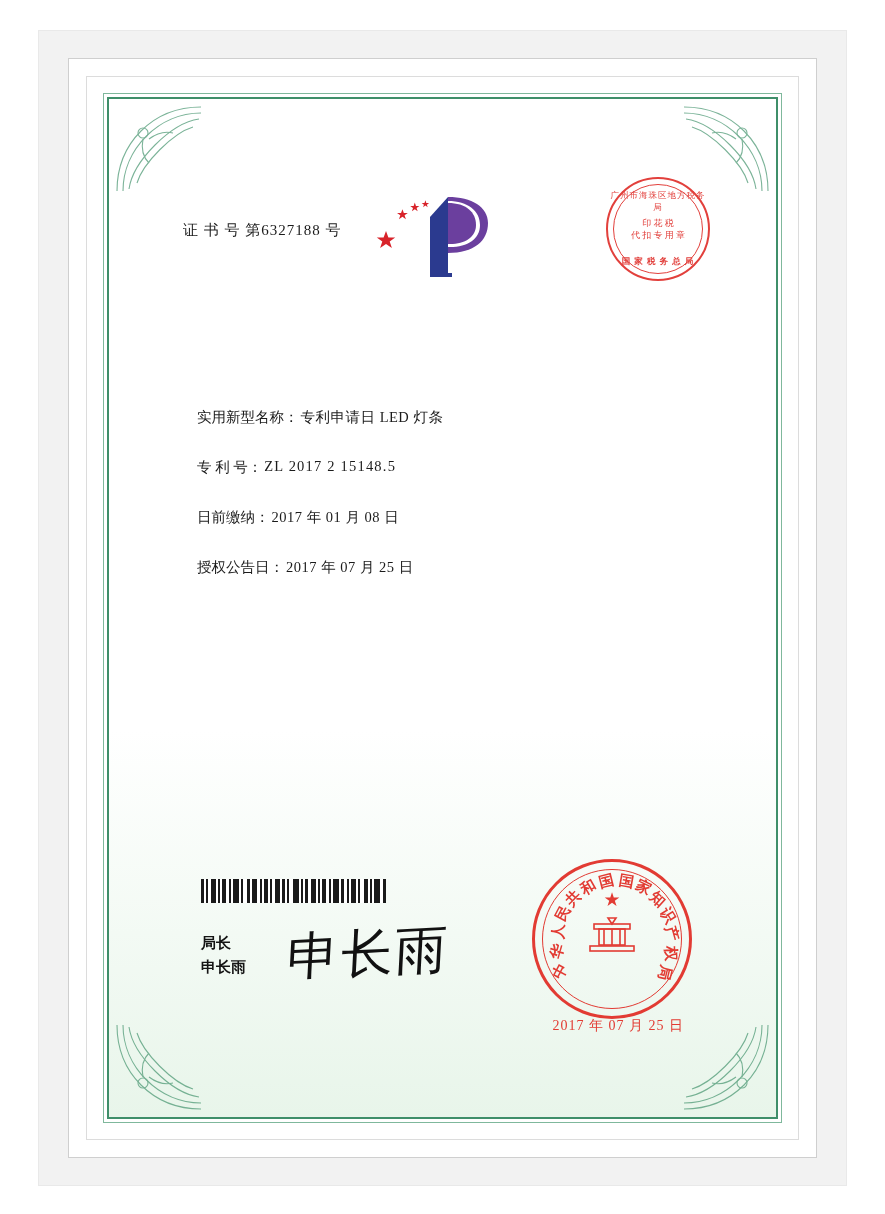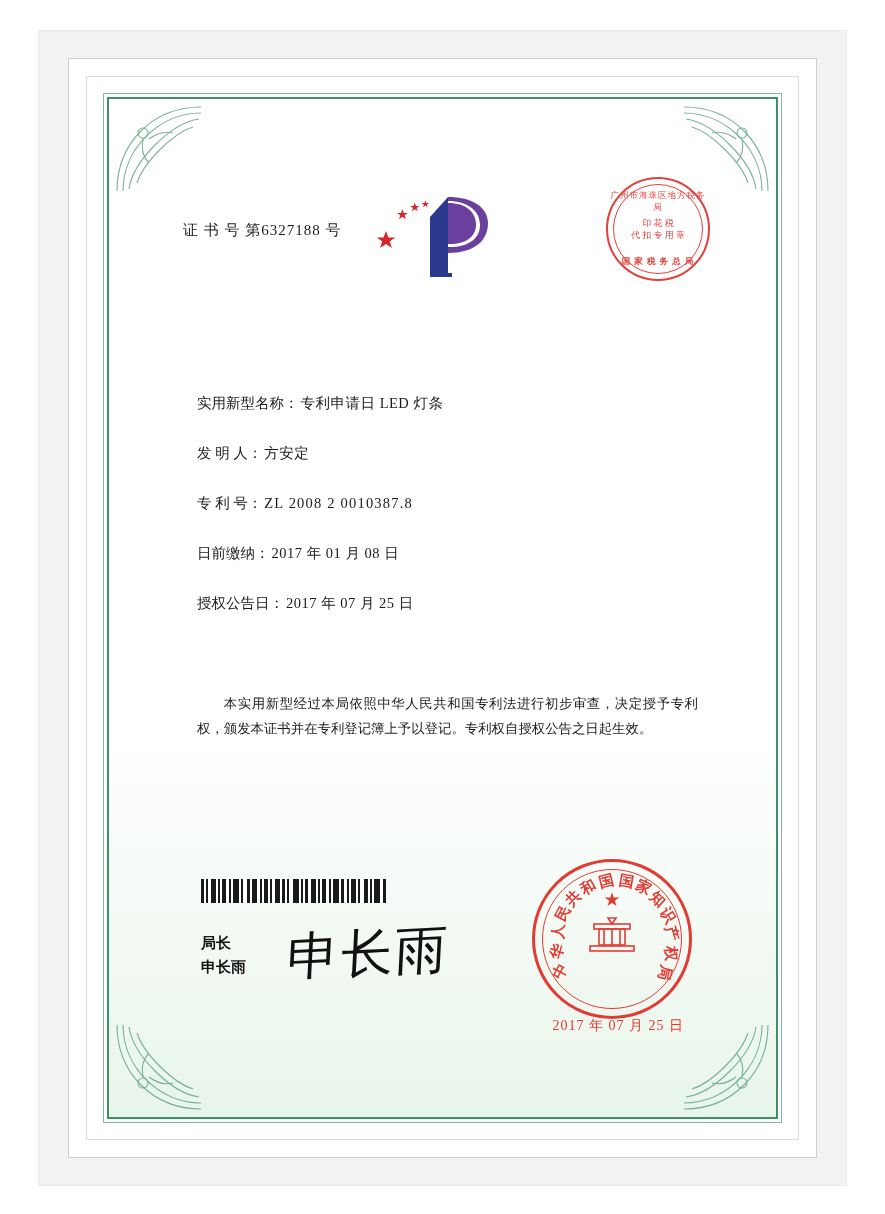--- a/index.html
+++ b/index.html
@@ -146,23 +146,24 @@
   .fields {
     position: absolute;
     left: 88px;
     top: 295px;
     right: 70px;
     font-size: 14.5px;
     color: #1b1b1b;
   }
   .f-row {
     display: flex;
-    align-items: center;
+    align-items: flex-start;
     margin-bottom: 31px;
     white-space: nowrap;
+    margin-top: 14px;
   }
   .f-label {
     flex: 0 0 auto;
   }
   .f-value {
     margin-left: 2px;
     letter-spacing: .5px;
   }
   .f-value.mono-ish { letter-spacing: 1.2px; }
 
@@ -363,39 +364,34 @@
             <div class="arc-bot">国 家 税 务 总 局</div>
           </div>
 
 
           <div class="fields">
             <div class="f-row">
               <span class="f-label">实用新型名称：</span>
               <span class="f-value">专利申请日 LED 灯条</span>
             </div>
             <div class="f-row">
-              <span class="f-label">发    明    人：</span>
-              <span class="f-value">方安定</span>
-            </div>
-            <div class="f-row">
               <span class="f-label">专    利    号：</span>
-              <span class="f-value mono-ish">ZL 2008 2 0010387.8</span>
+              <span class="f-value mono-ish">ZL 2017 2 15148.5</span>
             </div>
             <div class="f-row">
               <span class="f-label">日前缴纳：</span>
               <span class="f-value">2017 年 01 月 08 日</span>
             </div>
             <div class="f-row">
               <span class="f-label">授权公告日：</span>
               <span class="f-value">2017 年 07 月 25 日</span>
             </div>
           </div>
 
           <div class="body-text">
-            <p>本实用新型经过本局依照中华人民共和国专利法进行初步审查，决定授予专利权，颁发本证书并在专利登记簿上予以登记。专利权自授权公告之日起生效。</p>
           </div>
 
           <div class="barcode">
             <i style="width:3px"></i>
               <i style="width:2px;background:#fff"></i>
             <i style="width:2px"></i>
               <i style="width:3px;background:#fff"></i>
             <i style="width:5px"></i>
               <i style="width:2px;background:#fff"></i>
             <i style="width:2px"></i>

